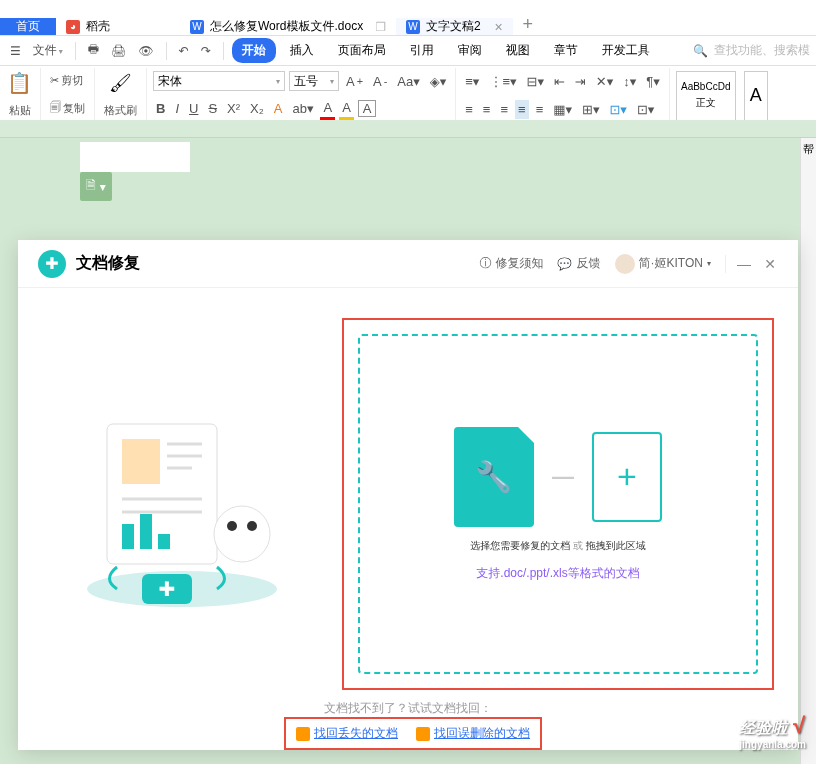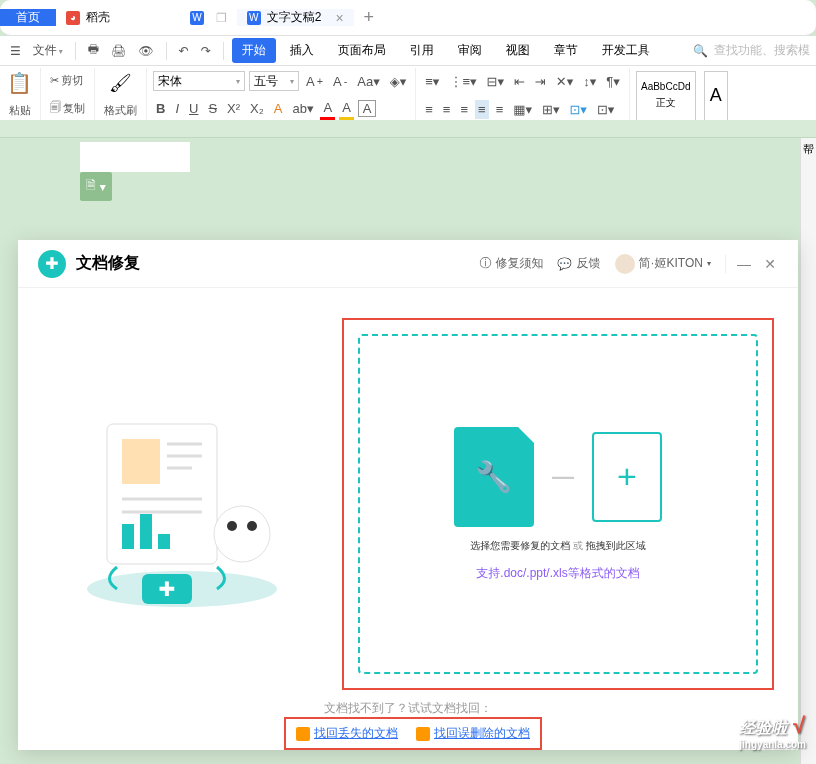--- a/index.html
+++ b/index.html
@@ -1,33 +1,33 @@
 <!DOCTYPE html>
 <html><head>
 <meta charset="utf-8">
 <style>
 * { margin: 0; padding: 0; box-sizing: border-box; font-family: "Microsoft YaHei", sans-serif; }
 body { background: #d3e8d3; width: 816px; height: 764px; overflow: hidden; position: relative; }
 
 
-.tabbar { height: 36px; background: #fff; display: flex; align-items: center; border-bottom: 1px solid #e0e0e0; border-radius: 11px; }
+.tabbar { height: 36px; background: #fff; display: flex; align-items: flex-end; border-bottom: 1px solid #e0e0e0; }
 .tab { display: flex; align-items: center; padding: 0 10px; font-size: 12px; gap: 6px; cursor: pointer; }
 .tab.home { background: #2d6ff1; color: #fff; padding: 0 16px; }
 .tab .tabicon { width: 14px; height: 14px; border-radius: 2px; display: flex; align-items: center; justify-content: center; font-size: 10px; color: #fff; }
 .tab .close { color: #999; font-size: 14px; margin-left: 8px; }
 .tab .pop { color: #bbb; font-size: 12px; margin-left: 6px; }
 .newtab { width: 30px; display: flex; align-items: center; justify-content: center; color: #888; font-size: 18px; cursor: pointer; }
 
 
 .menurow { height: 30px; background: #fff; display: flex; align-items: center; padding: 0 6px; font-size: 12px; gap: 4px; border-bottom: 1px solid #e0e0e0; }
 .menurow .mbtn { padding: 2px 4px; color: #555; cursor: pointer; }
 .menurow .drop::after { content: "▾"; font-size: 8px; margin-left: 2px; color: #999; }
 .menurow .sep { width: 1px; height: 18px; background: #e0e0e0; margin: 0 4px; }
 .menurow .ribbtn { padding: 4px 10px; cursor: pointer; }
-.menurow .ribbtn.active { background: #2d6ff1; color: #fff; border-radius: 3px; }
+.menurow .ribbtn.active { background: #2d6ff1; color: #fff; border-radius: 10px; font-weight: bold; }
 .menurow .search { flex: 1; display: flex; align-items: center; justify-content: flex-end; color: #bbb; gap: 6px; }
 
 
 .ribbon { height: 60px; background: #fff; display: flex; align-items: stretch; border-bottom: 1px solid #d0d0d0; padding: 2px 0; }
 .rgroup { display: flex; flex-direction: column; justify-content: space-around; padding: 0 6px; border-right: 1px solid #eee; font-size: 11px; }
 .rgroup.col { align-items: center; }
 .rrow { display: flex; align-items: center; gap: 4px; }
 .rbtn { padding: 2px 3px; color: #555; cursor: pointer; font-size: 13px; display: flex; align-items: center; gap: 2px; }
 .rbtn.small { font-size: 11px; }
 .select { border: 1px solid #ccc; height: 20px; display: flex; align-items: center; padding: 0 4px; font-size: 12px; background: #fff; min-width: 50px; justify-content: space-between; }
@@ -82,20 +82,21 @@
   <div class="tab home">
       <span>首页</span>
     </div>
   <div class="tab">
     <span class="tabicon" style="background:#e74c3c">◕</span>
     <span>稻壳</span>
   </div>
   <div class="tab" style="width:60px"></div>
   <div class="tab">
     <span class="tabicon" style="background:#2d6ff1">W</span>
+    <span>怎么修复Word模板文件.docx</span>
     <span class="pop">❐</span>
   </div>
   <div class="tab" style="background:#f5f8ff">
     <span class="tabicon" style="background:#2d6ff1">W</span>
     <span>文字文稿2</span>
     <span class="close">×</span>
   </div>
   <div class="newtab">+</div>
 </div>
 
@@ -132,21 +133,21 @@
   <div class="rgroup">
     <span class="rbtn small">✂ <span>剪切</span></span>
     <span class="rbtn small">🗐 <span>复制</span></span>
   </div>
   <div class="rgroup col">
     <span style="font-size:18px">🖌</span>
     <span class="rbtn small">格式刷</span>
   </div>
   <div class="rgroup">
     <div class="rrow">
-      <div class="select" style="width:92px">
+      <div class="select" style="width:132px">
           <span>宋体</span>
         </div>
       <div class="select" style="width:50px">
           <span>五号</span>
         </div>
       <span class="rbtn">A<sup>+</sup></span>
       <span class="rbtn">A<sup>-</sup></span>
       <span class="rbtn">Aa▾</span>
       <span class="rbtn">◈▾</span>
     </div>

